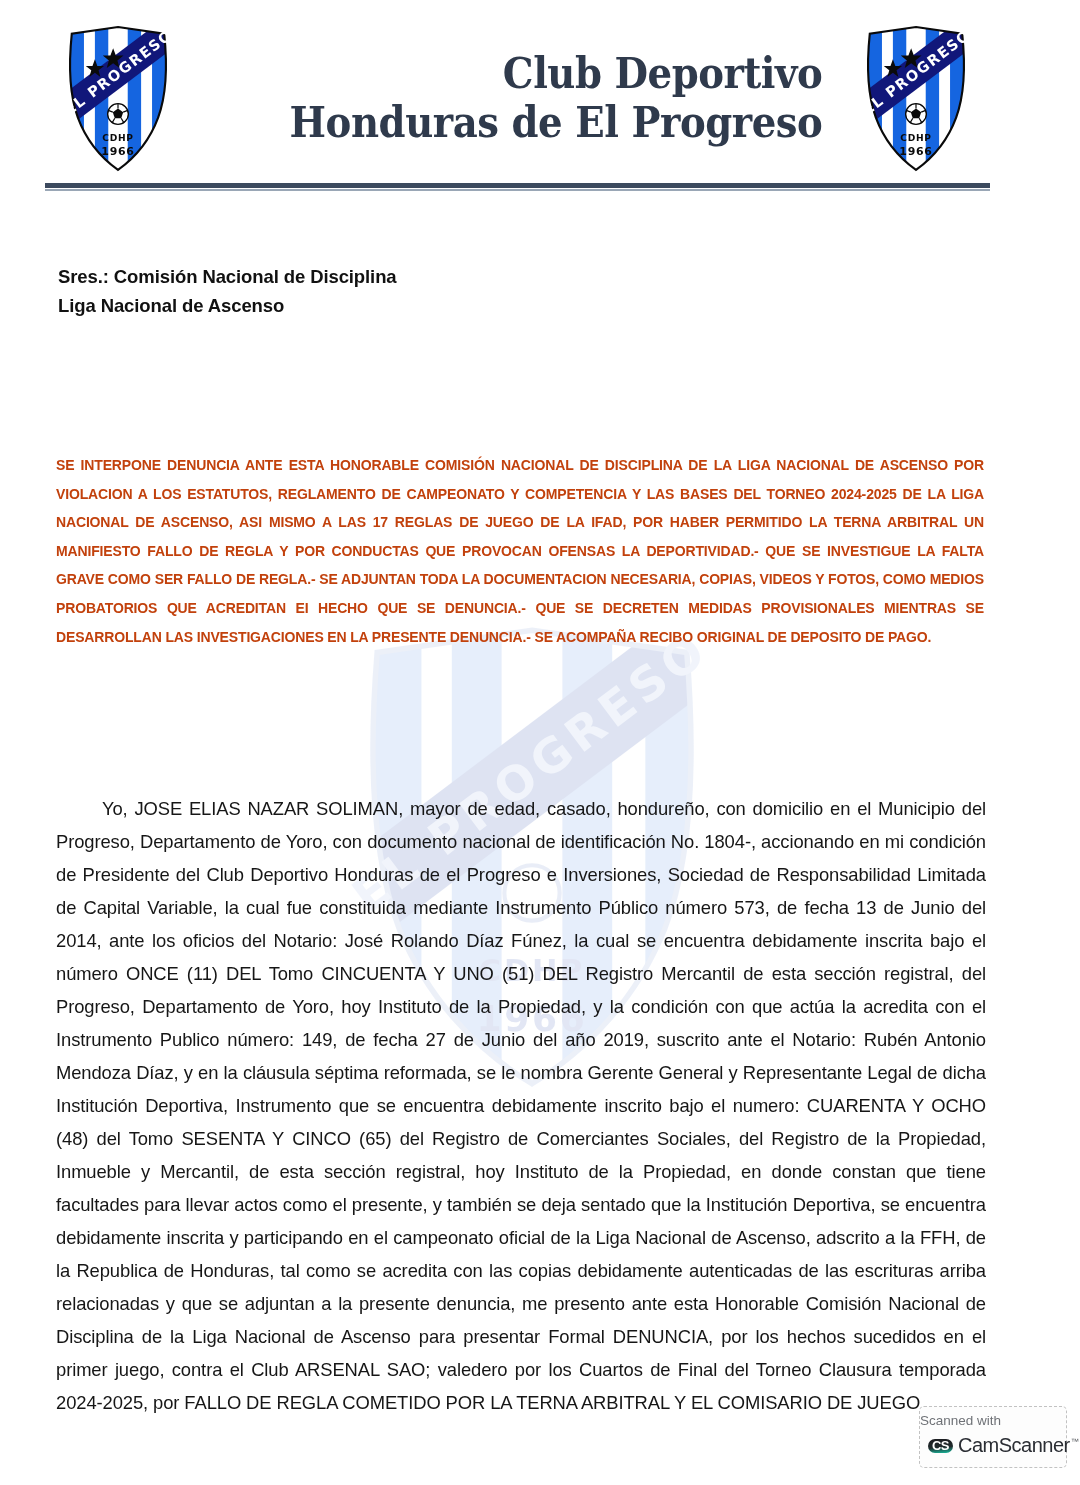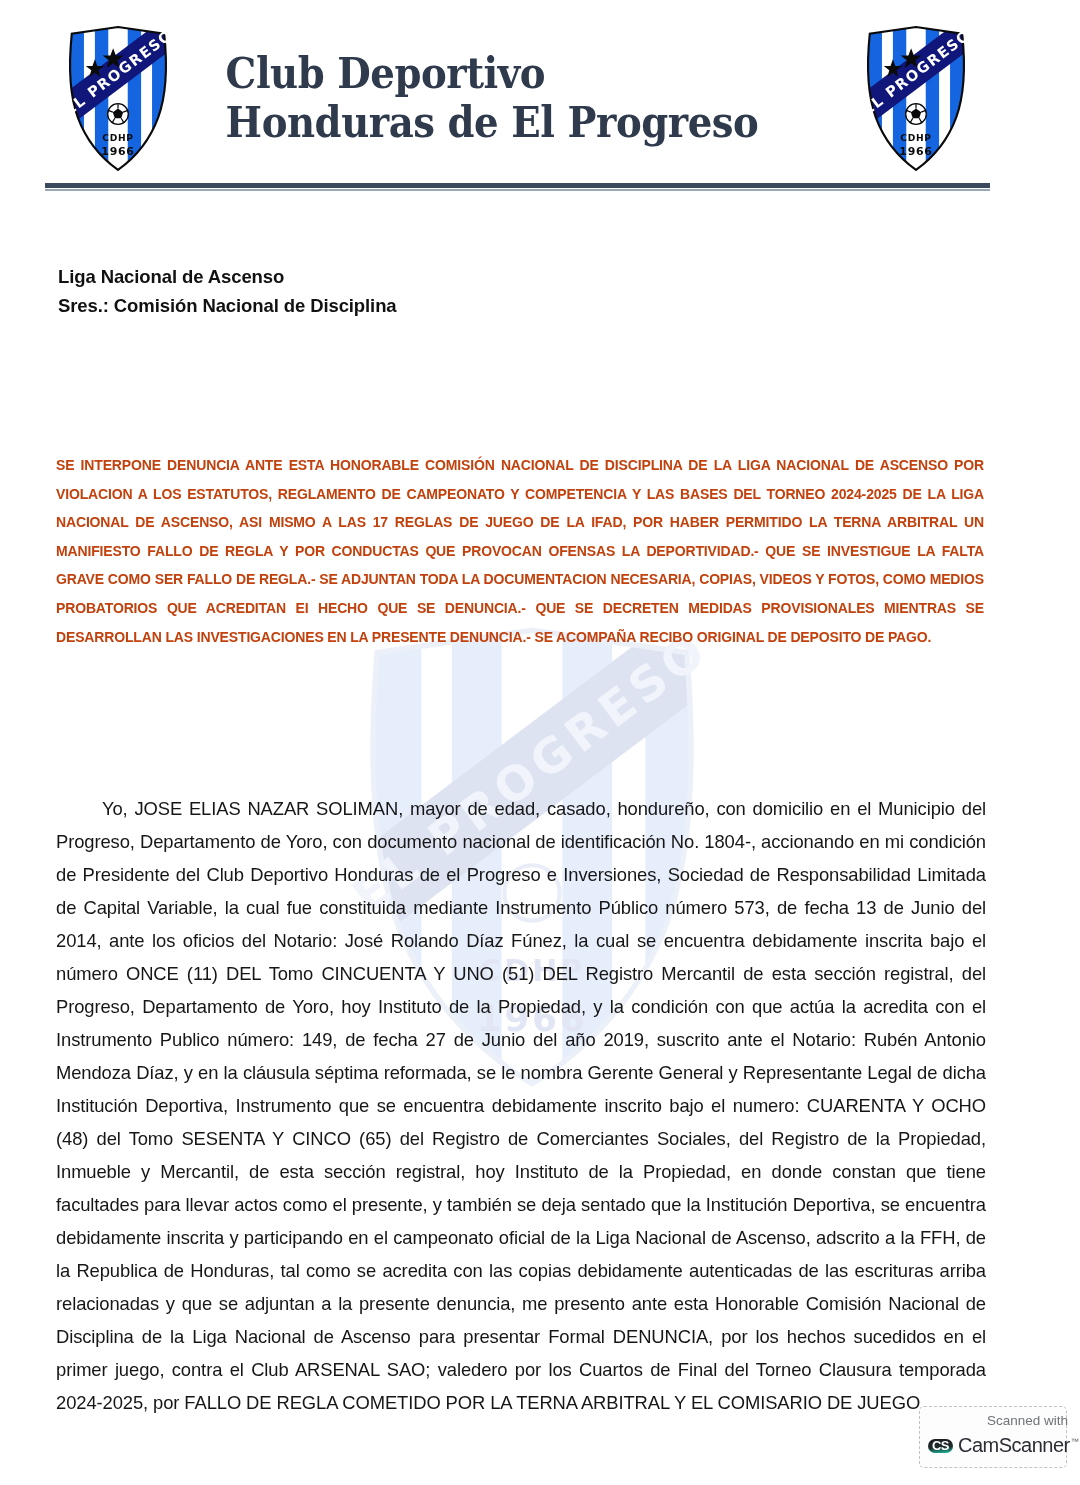--- a/index.html
+++ b/index.html
@@ -50,24 +50,24 @@
   }
   .logo-right {
     position: absolute;
     left: 855px;
     top: 24px;
     width: 122px;
     height: 152px;
   }
   .title-block {
     position: absolute;
-    left: 200px;
+    left: 208px;
     top: 50px;
     width: 640px;
-    text-align: left;
+    text-align: right;
   }
   .title-line {
     font-family: "DejaVu Serif", serif;
     font-weight: bold;
     color: #2f3a4c;
     letter-spacing: -0.5px;
     line-height: 1.16;
     white-space: nowrap;
     transform: scaleX(0.92);
     transform-origin: center;
@@ -154,21 +154,21 @@
     border-radius: 5px;
     background: #fdfdfd;
     z-index: 3;
     box-sizing: border-box;
   }
   .cs-top {
     position: absolute;
     left: 0;
     top: 6px;
     width: 148px;
-    text-align: right;
+    text-align: left;
     font-size: 13.5px;
     color: #6f7277;
     font-family: "Liberation Sans", sans-serif;
   }
   .cs-bottom {
     position: absolute;
     left: 8px;
     top: 27px;
     display: flex;
     align-items: center;
@@ -308,22 +308,22 @@
           <text x="100" y="88" text-anchor="middle" font-family="DejaVu Sans, sans-serif" font-size="24" font-weight="bold" fill="#ffffff" letter-spacing="2.4">EL PROGRESO</text>
         </g>
       </svg>
     </div>
   </div>
 
   <div class="header-rule"></div>
   <div class="header-rule-2"></div>
 
   <div class="addressee">
+    <div>Sres.: Comisión Nacional de Disciplina</div>
     <div>Liga Nacional de Ascenso</div>
-    <div>Sres.: Comisión Nacional de Disciplina</div>
   </div>
 
   <div class="block-bold">SE INTERPONE DENUNCIA ANTE ESTA HONORABLE COMISIÓN NACIONAL DE DISCIPLINA DE LA LIGA NACIONAL DE ASCENSO POR VIOLACION A LOS ESTATUTOS,  REGLAMENTO DE CAMPEONATO Y COMPETENCIA Y LAS BASES DEL TORNEO 2024-2025 DE LA LIGA NACIONAL DE ASCENSO, ASI MISMO  A LAS 17 REGLAS DE JUEGO DE LA IFAD, POR HABER PERMITIDO LA TERNA ARBITRAL UN MANIFIESTO FALLO DE REGLA Y  POR CONDUCTAS QUE PROVOCAN OFENSAS  LA  DEPORTIVIDAD.-  QUE SE INVESTIGUE LA FALTA GRAVE COMO SER FALLO DE REGLA.- SE ADJUNTAN TODA LA DOCUMENTACION NECESARIA, COPIAS, VIDEOS Y FOTOS, COMO MEDIOS PROBATORIOS QUE ACREDITAN EI HECHO QUE SE DENUNCIA.- QUE SE DECRETEN MEDIDAS PROVISIONALES MIENTRAS SE DESARROLLAN LAS INVESTIGACIONES EN LA PRESENTE DENUNCIA.- SE ACOMPAÑA RECIBO ORIGINAL DE DEPOSITO DE PAGO.</div>
 
   <div class="block-body">Yo, JOSE ELIAS NAZAR SOLIMAN, mayor de edad, casado, hondureño, con domicilio en el Municipio del Progreso, Departamento de Yoro, con documento nacional de identificación No. 1804-, accionando en mi condición de Presidente del Club Deportivo Honduras de el Progreso e Inversiones, Sociedad de Responsabilidad Limitada de Capital Variable, la cual fue constituida mediante Instrumento Público número 573, de fecha 13 de Junio del 2014, ante los oficios del Notario: José Rolando Díaz Fúnez, la cual se encuentra debidamente inscrita bajo el número ONCE (11) DEL Tomo CINCUENTA Y UNO (51) DEL Registro Mercantil de esta sección registral, del Progreso, Departamento de Yoro, hoy Instituto de la Propiedad, y la condición con que actúa la acredita con el Instrumento Publico número: 149, de fecha 27 de Junio del año 2019, suscrito ante el Notario: Rubén Antonio Mendoza Díaz, y en la cláusula séptima reformada, se le nombra Gerente General y Representante Legal  de dicha Institución Deportiva, Instrumento que se encuentra debidamente inscrito bajo el numero: CUARENTA Y OCHO (48) del Tomo SESENTA Y CINCO (65) del Registro de Comerciantes Sociales, del Registro de la Propiedad, Inmueble y Mercantil, de esta sección registral, hoy Instituto de la Propiedad, en donde constan que tiene facultades para llevar actos como el presente, y también se deja sentado que la Institución Deportiva, se encuentra debidamente inscrita y participando en el campeonato oficial de la Liga Nacional de Ascenso, adscrito a la FFH, de la Republica de Honduras,   tal como se acredita con las copias debidamente autenticadas de las escrituras arriba relacionadas y que se adjuntan a la presente denuncia, me presento ante esta  Honorable Comisión Nacional de Disciplina de la Liga Nacional de Ascenso para presentar Formal  DENUNCIA, por los hechos sucedidos en el  primer juego, contra el Club ARSENAL SAO; valedero por los Cuartos de Final  del Torneo Clausura temporada 2024-2025, por FALLO DE REGLA COMETIDO POR LA TERNA ARBITRAL Y EL COMISARIO  DE JUEGO.</div>
 
   <div class="camscanner">
     <div class="cs-top">Scanned with</div>
     <div class="cs-bottom">
       <div class="cs-icon">CS</div>

